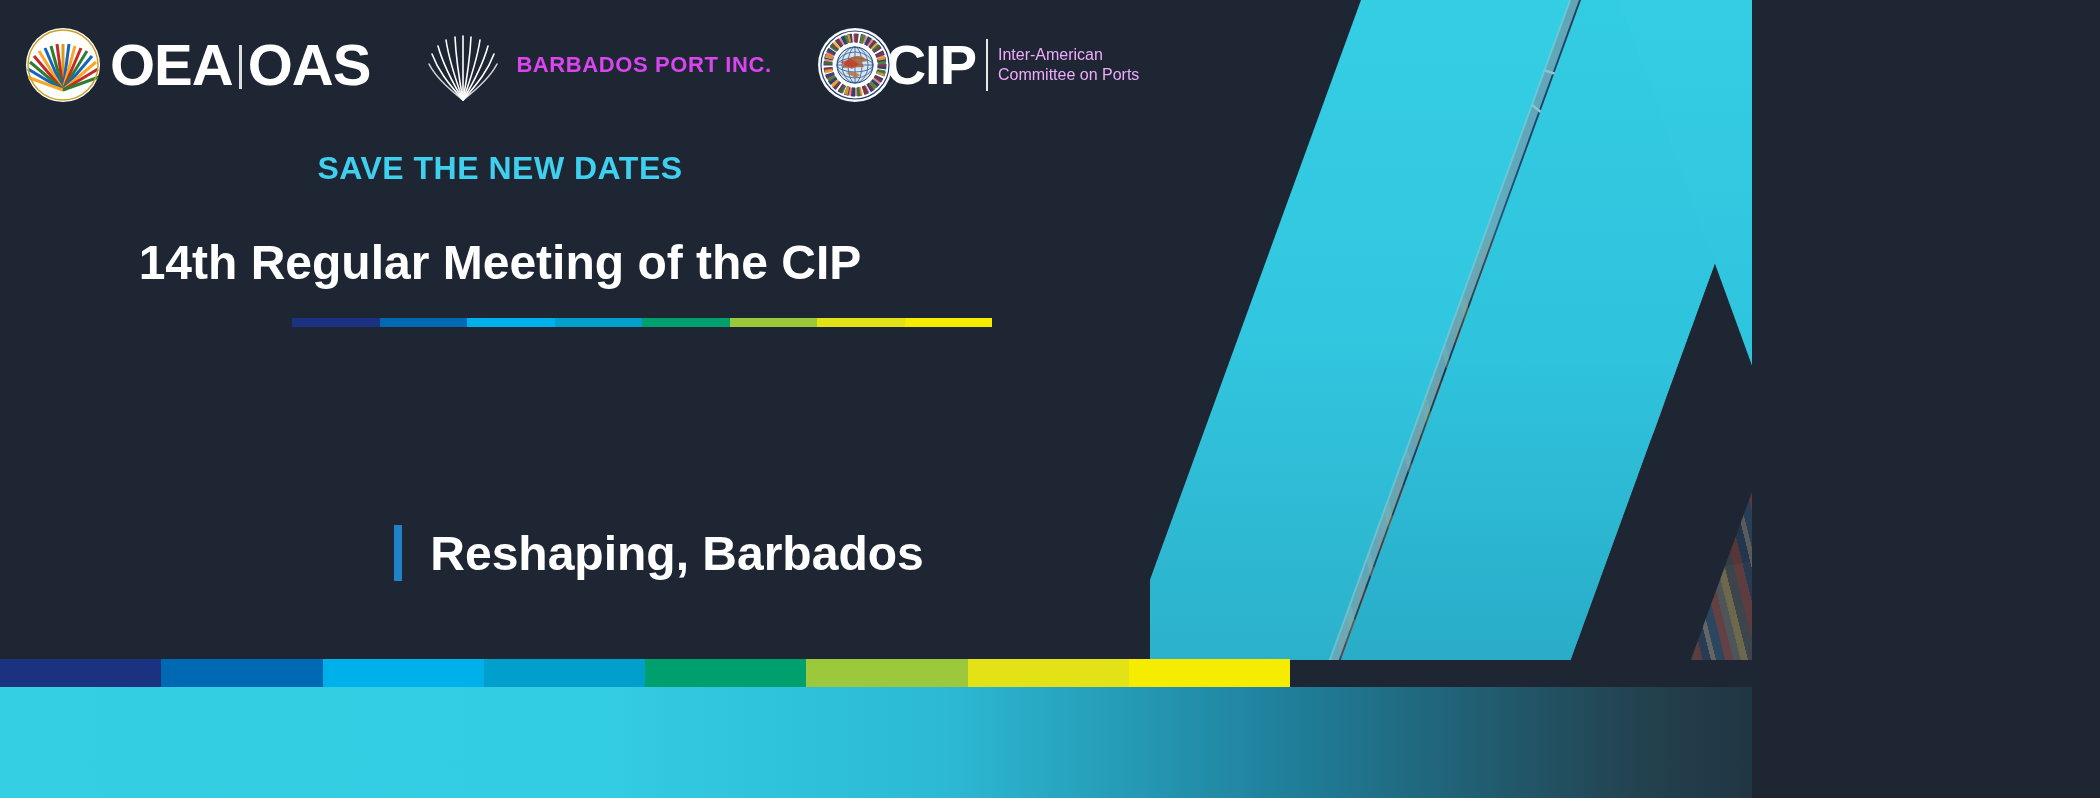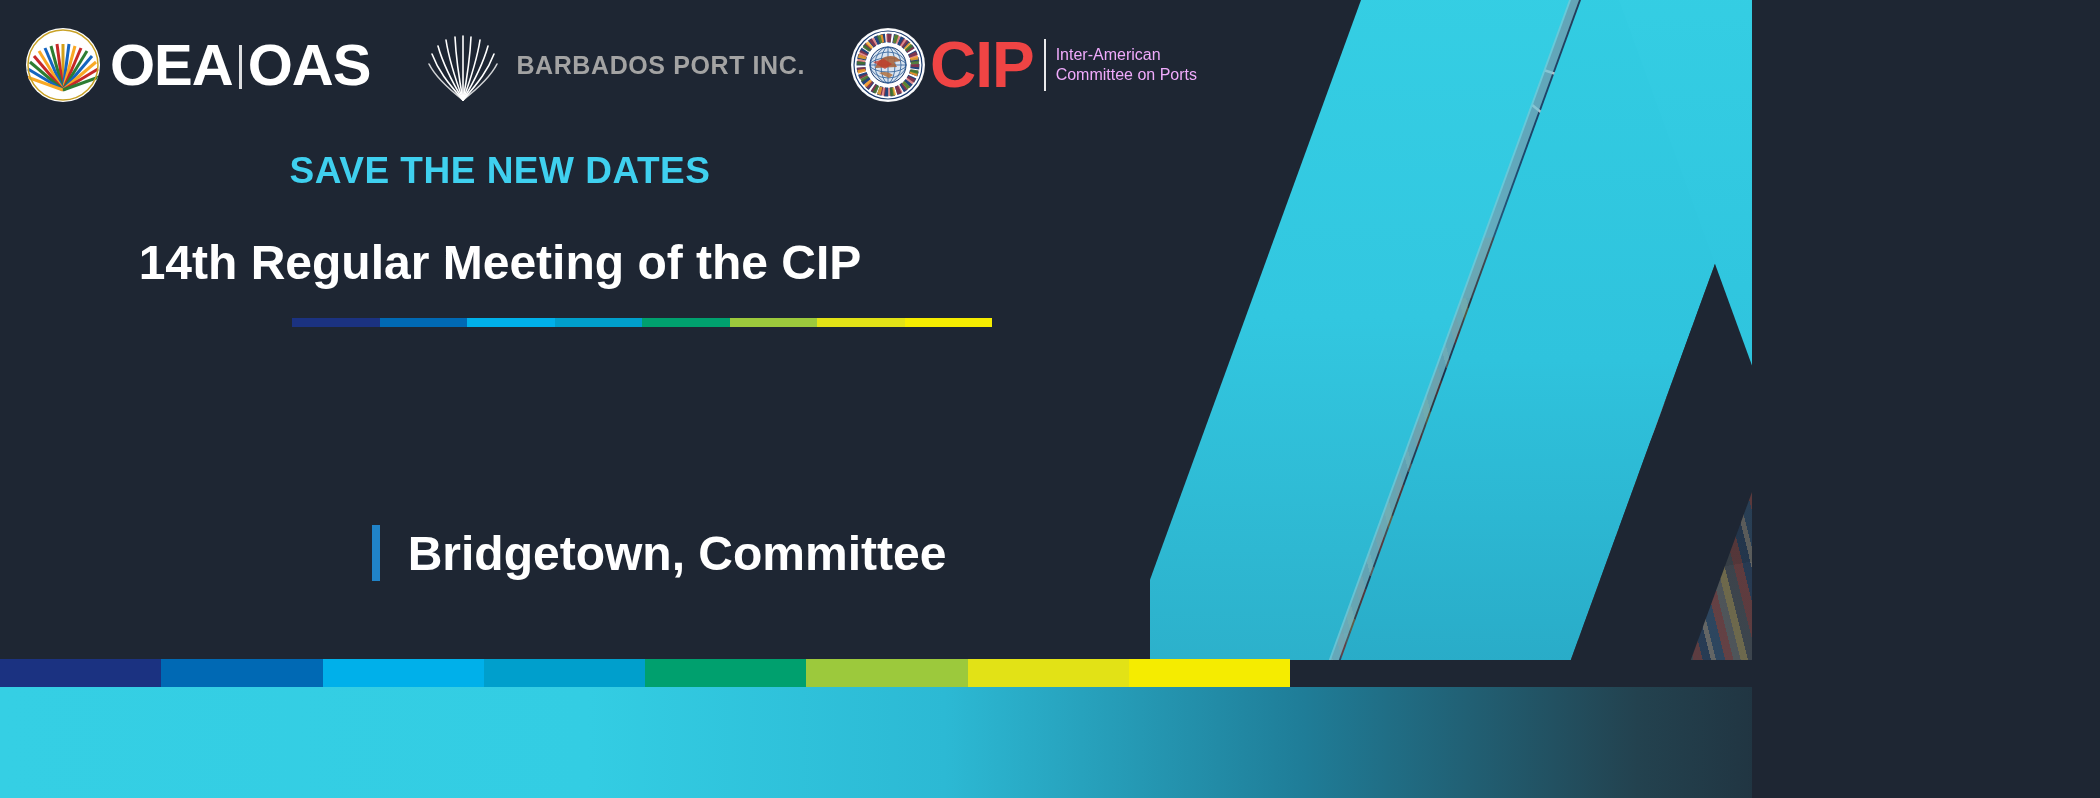--- a/index.html
+++ b/index.html
@@ -119,32 +119,32 @@
   .oas{display:flex;align-items:center;}
   .oas-seal{width:74px;height:74px;border-radius:50%;background:#fff;position:relative;overflow:hidden;}
   .oas-word{
     margin-left:10px;color:#fff;font-size:58px;font-weight:700;letter-spacing:-1px;line-height:1;
   }
   .oas-word .bar{display:inline-block;width:3px;height:44px;background:#fff;margin:0 6px;vertical-align:-4px;opacity:.85;}
 
   
   .bpi{display:flex;align-items:center;margin-left:56px;}
   .bpi-mark{width:74px;height:74px;position:relative;}
-  .bpi-word{margin-left:16px;color:#a3a3a3;font-size:25px;font-weight:600;letter-spacing:.6px;white-space:nowrap;}
+  .bpi-word{margin-left:16px;color:#d946ef;font-size:22px;font-weight:600;letter-spacing:.6px;white-space:nowrap;}
 
   
   .cip{display:flex;align-items:center;margin-left:46px;}
   .cip-seal{width:74px;height:74px;border-radius:50%;position:relative;overflow:hidden;background:#f2f3f5;}
-  .cip-word{color:#ef4444;font-size:64px;font-weight:800;letter-spacing:-1px;line-height:1;margin-left:-6px;padding-left:11px;}
+  .cip-word{color:#ffffff;font-size:56px;font-weight:800;letter-spacing:-1px;line-height:1;margin-left:-6px;}
   .cip-rule{width:2px;height:52px;background:#fff;opacity:.9;margin:0 10px;}
   .cip-sub{color:#f0abfc;font-size:16px;line-height:1.25;white-space:nowrap;}
 
   .save-dates{
     position:absolute;left:0;top:150px;width:1000px;text-align:center;
-    color:#3fd0ef;font-size:37px;font-weight:700;letter-spacing:.5px;
+    color:#3fd0ef;font-size:32px;font-weight:700;letter-spacing:.5px;
     font-stretch:condensed;
   }
   .meeting-title{
     position:absolute;left:0;top:235px;width:1000px;text-align:center;
     color:#fff;font-size:48px;font-weight:700;
   }
   .divider{
     position:absolute;left:292px;top:318px;width:700px;height:9px;display:flex;
   }
   .divider span{height:100%;}
@@ -334,21 +334,21 @@
       <span style="flex:1;background:#9cc93c"></span>
       <span style="flex:1;background:#e2e216"></span>
       <span style="flex:1;background:#f5ec00"></span>
     </div>
 
     <div class="theme">
     </div>
 
     <div class="when-where">
       <span class="ww-sep"></span>
-      <span>Bridgetown, Committee</span>
+      <span>Reshaping, Barbados</span>
     </div>
   </div>
 
   <div class="bottom-bar">
     <span style="background:#1b3281"></span>
     <span style="background:#0069b4"></span>
     <span style="background:#00b0ea"></span>
     <span style="background:#009fcc"></span>
     <span style="background:#00a06e"></span>
     <span style="background:#9cc93c"></span>

